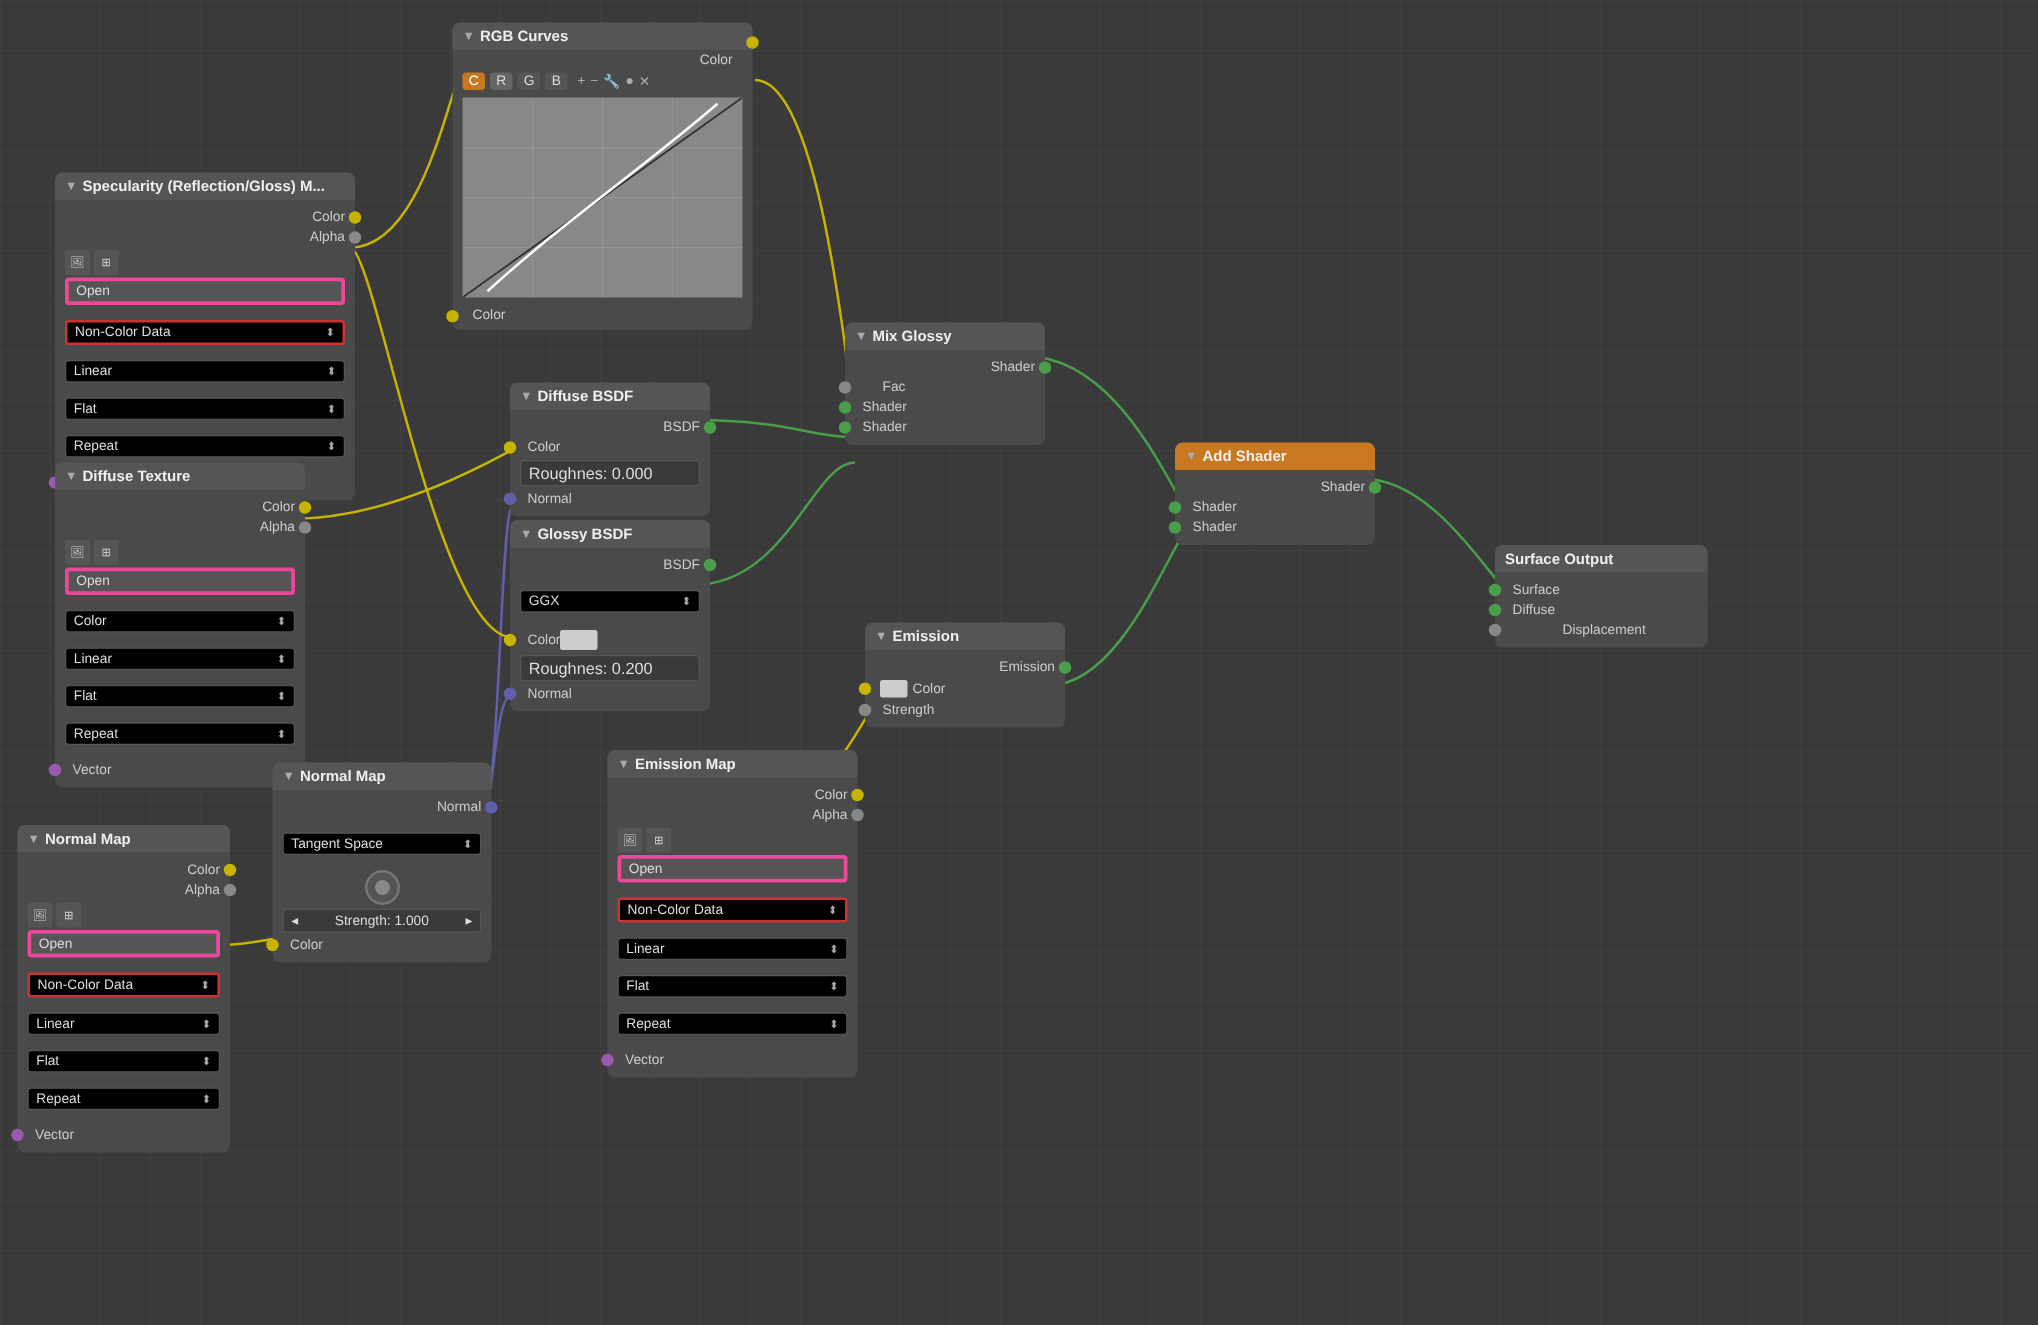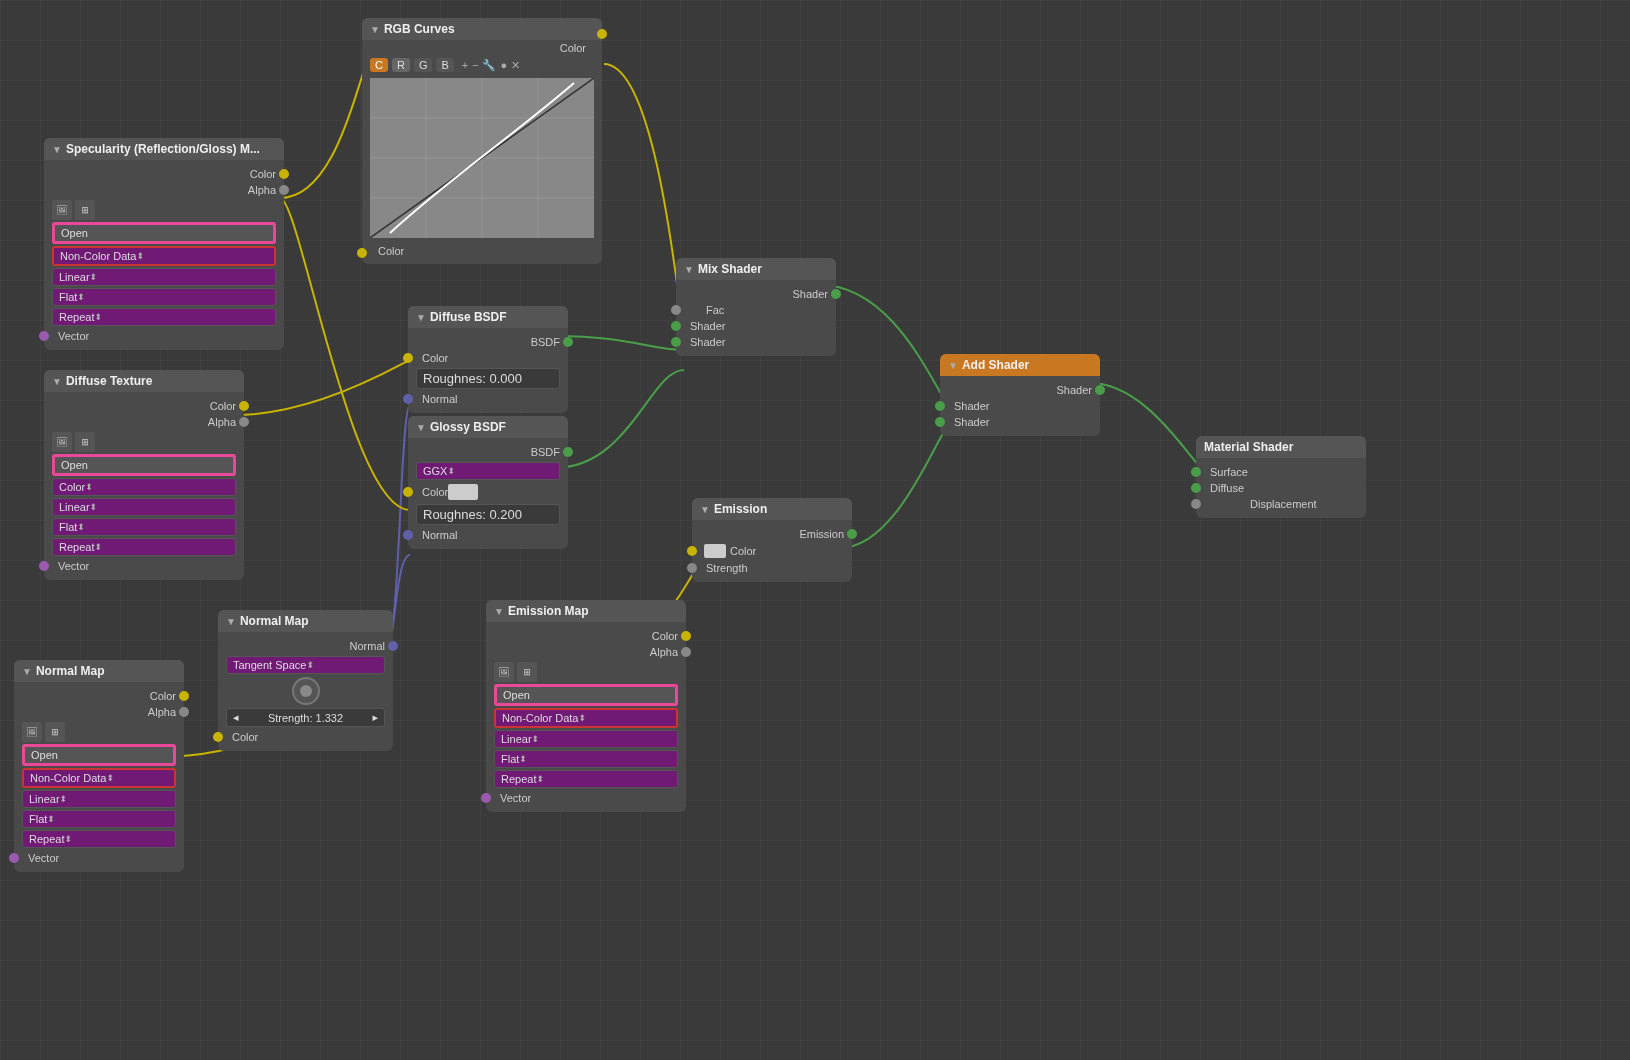--- a/index.html
+++ b/index.html
@@ -68,31 +68,31 @@
     .socket.purple { background: #9a5ab0; border-color: #9a5ab0; }
     .socket-right {
       position: absolute;
       right: -13px;
     }
     .socket-left {
       position: absolute;
       left: -13px;
     }
     .node-field {
-      background: #701a75;
+      background: #000000;
       border: 1px solid #555;
       border-radius: 3px;
       padding: 2px 6px;
       font-size: 11px;
       color: #ddd;
       width: 100%;
-      margin: 2px 0;
-      display: flex;
-      align-items: center;
-      justify-content: flex-start;
+      margin: 12px 0;
+      display: flex;
+      align-items: center;
+      justify-content: space-between;
     }
     .node-field.red-border {
       border: 2px solid #cc3333;
     }
     .node-field .arrow-ud {
       color: #aaa;
       font-size: 9px;
     }
     .node-open {
       background: #555;
@@ -410,21 +410,21 @@
     <div class="socket-row left">
       <span class="socket blue-s socket-left"></span>
       <span style="margin-left:6px;">Normal</span>
     </div>
   </div>
 </div>
 
 <div class="node" style="left:676px; top:258px; width:150px;">
   <div class="node-header">
     <span class="arrow">▼</span>
-    <span>Mix Shader</span>
+    <span>Mix Glossy</span>
   </div>
   <div class="node-body">
     <div class="socket-row">
       <span>Shader</span>
       <span class="socket green socket-right"></span>
     </div>
     <div class="socket-row left">
       <span class="socket gray socket-left"></span>
       <span style="margin-left:22px;">Fac</span>
     </div>
@@ -455,21 +455,21 @@
     </div>
     <div class="socket-row left">
       <span class="socket green socket-left"></span>
       <span style="margin-left:6px;">Shader</span>
     </div>
   </div>
 </div>
 
 <div class="node material-output-node" style="left:1196px; top:436px; width:170px;">
   <div class="node-header">
-    <span>Material Shader</span>
+    <span>Surface Output</span>
   </div>
   <div class="node-body">
     <div class="socket-row left">
       <span class="socket green socket-left"></span>
       <span style="margin-left:6px;">Surface</span>
     </div>
     <div class="socket-row left">
       <span class="socket green socket-left"></span>
       <span style="margin-left:6px;">Diffuse</span>
     </div>
@@ -560,21 +560,21 @@
       <span>Tangent Space</span>
       <span class="arrow-ud">⬍</span>
     </div>
     <div style="display:flex; align-items:center; justify-content:center; margin:3px 0;">
       <div style="width:28px; height:28px; border-radius:50%; background:#555; border:2px solid #777; display:flex; align-items:center; justify-content:center;">
         <div style="width:12px; height:12px; border-radius:50%; background:#888;"></div>
       </div>
     </div>
     <div class="strength-field">
       <span>◂</span>
-      <span>Strength: 1.332</span>
+      <span>Strength: 1.000</span>
       <span>▸</span>
     </div>
     <div class="socket-row left">
       <span class="socket yellow socket-left"></span>
       <span style="margin-left:6px;">Color</span>
     </div>
   </div>
 </div>
 
 <div class="node" style="left:14px; top:660px; width:170px;">

